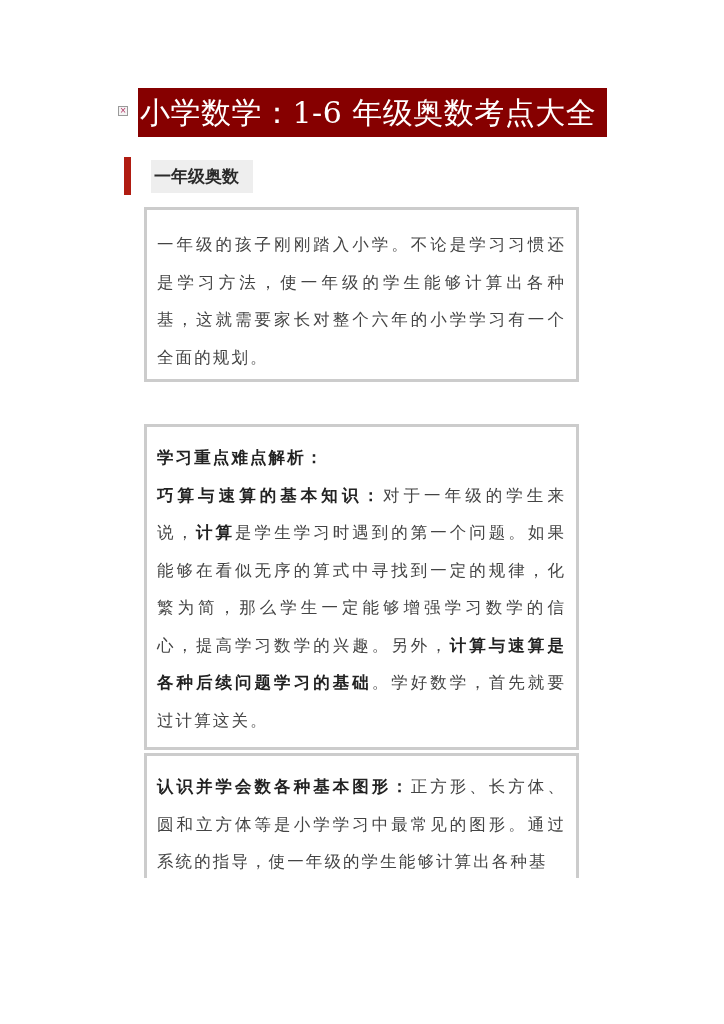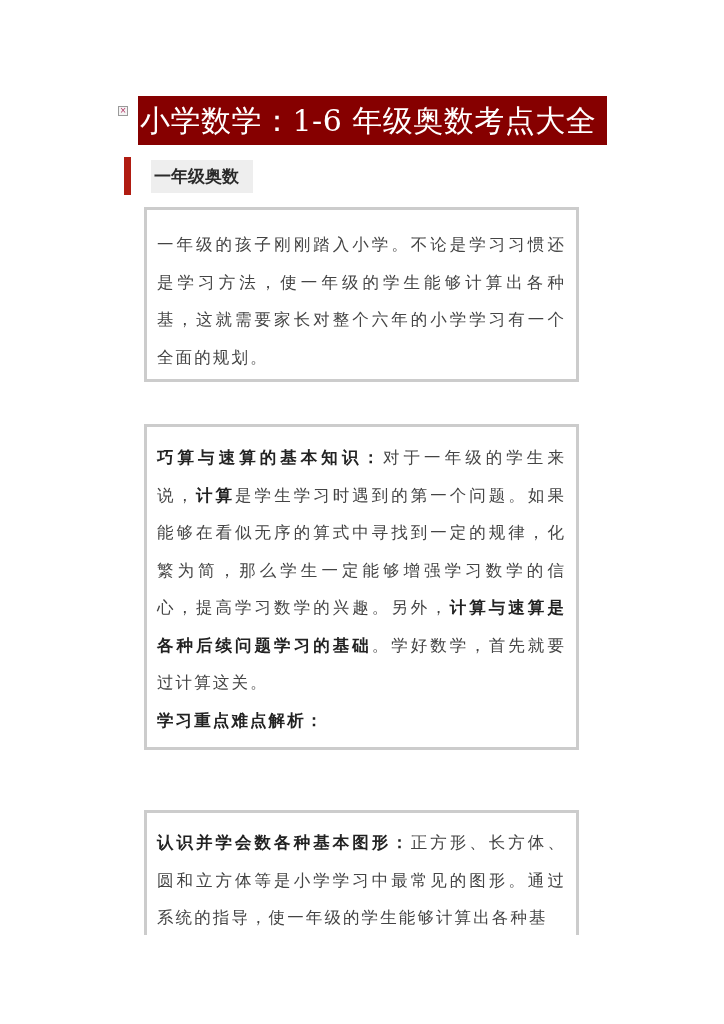--- a/index.html
+++ b/index.html
@@ -1,52 +1,52 @@
 <!DOCTYPE html>
 <html><head>
 <meta charset="utf-8">
 <style>
   html, body { margin:0; padding:0; background:#ffffff; }
   body { width:724px; height:1024px; position:relative; overflow:hidden;
          font-family:"DejaVu Sans", sans-serif; color:#3a3a3a; }
   .broken-img { position:absolute; left:118px; top:106px; width:10px; height:10px;
     border:1px solid #9a9a9a; background:#f4f4f4; box-sizing:border-box;
     font-size:8px; line-height:8px; text-align:center; color:#b03060; }
-  .title-bar { position:absolute; left:138px; top:96px; width:469px; height:49px;
+  .title-bar { position:absolute; left:138px; top:88px; width:469px; height:49px;
     background:#860000; color:#ffffff; box-sizing:border-box;
     font-family:"DejaVu Serif", serif; font-size:30px; line-height:49px;
     white-space:nowrap; padding-left:2px; letter-spacing:0.5px; }
   .sec-marker { position:absolute; left:124px; top:157px; width:7px; height:38px;
     background:#b01c12; }
   .sec-heading { position:absolute; left:151px; top:160px; width:102px; height:33px;
     background:#eeeeee; color:#2a2a2a; font-weight:bold; font-size:17px;
     line-height:33px; padding-left:3px; box-sizing:border-box; white-space:nowrap; }
   .box { position:absolute; left:144px; width:435px; box-sizing:border-box;
     border:3px solid #cccccc; background:#fff; padding:14px 10px 0 10px;
     font-size:16.5px; line-height:37.5px; letter-spacing:2.1px; color:#444; }
   .box b { color:#222; font-weight:bold; }
   .box p { margin:0; text-align:justify; }
   .box1 { top:207px; height:175px; padding-top:16px; }
   .box2 { top:424px; height:326px; padding-top:12px; }
-  .box3 { top:810px; height:125px; border-bottom:none; padding-top:12px;font-family:Liberation Mono, monospace; }
+  .box3 { top:753px; height:125px; border-bottom:none; padding-top:12px; }
 </style>
 </head>
 <body>
 
 <div class="broken-img">×</div>
 
 <div class="title-bar">小学数学：1-6 年级奥数考点大全</div>
 
 <div class="sec-marker"></div>
 <div class="sec-heading">一年级奥数</div>
 
 <div class="box box1">
   <p>一年级的孩子刚刚踏入小学。不论是学习习惯还是学习方法，使一年级的学生能够计算出各种基，这就需要家长对整个六年的小学学习有一个全面的规划。</p>
 </div>
 
 <div class="box box2">
+  <p><b>学习重点难点解析：</b></p>
   <p><b>巧算与速算的基本知识：</b><span>对于一年级的学生来说，</span><b>计算</b><span>是学生学习时遇到的第一个问题。如果能够在看似无序的算式中寻找到一定的规律，化繁为简，那么学生一定能够增强学习数学的信心，提高学习数学的兴趣。另外，</span><b>计算与速算是各种后续问题学习的基础</b><span>。学好数学，首先就要过计算这关。</span></p>
-  <p><b>学习重点难点解析：</b></p>
 </div>
 
 <div class="box box3">
   <p><b>认识并学会数各种基本图形：</b><span>正方形、长方体、圆和立方体等是小学学习中最常见的图形。通过系统的指导，使一年级的学生能够计算出各种基</span></p>
 </div>
 
 </body></html>

